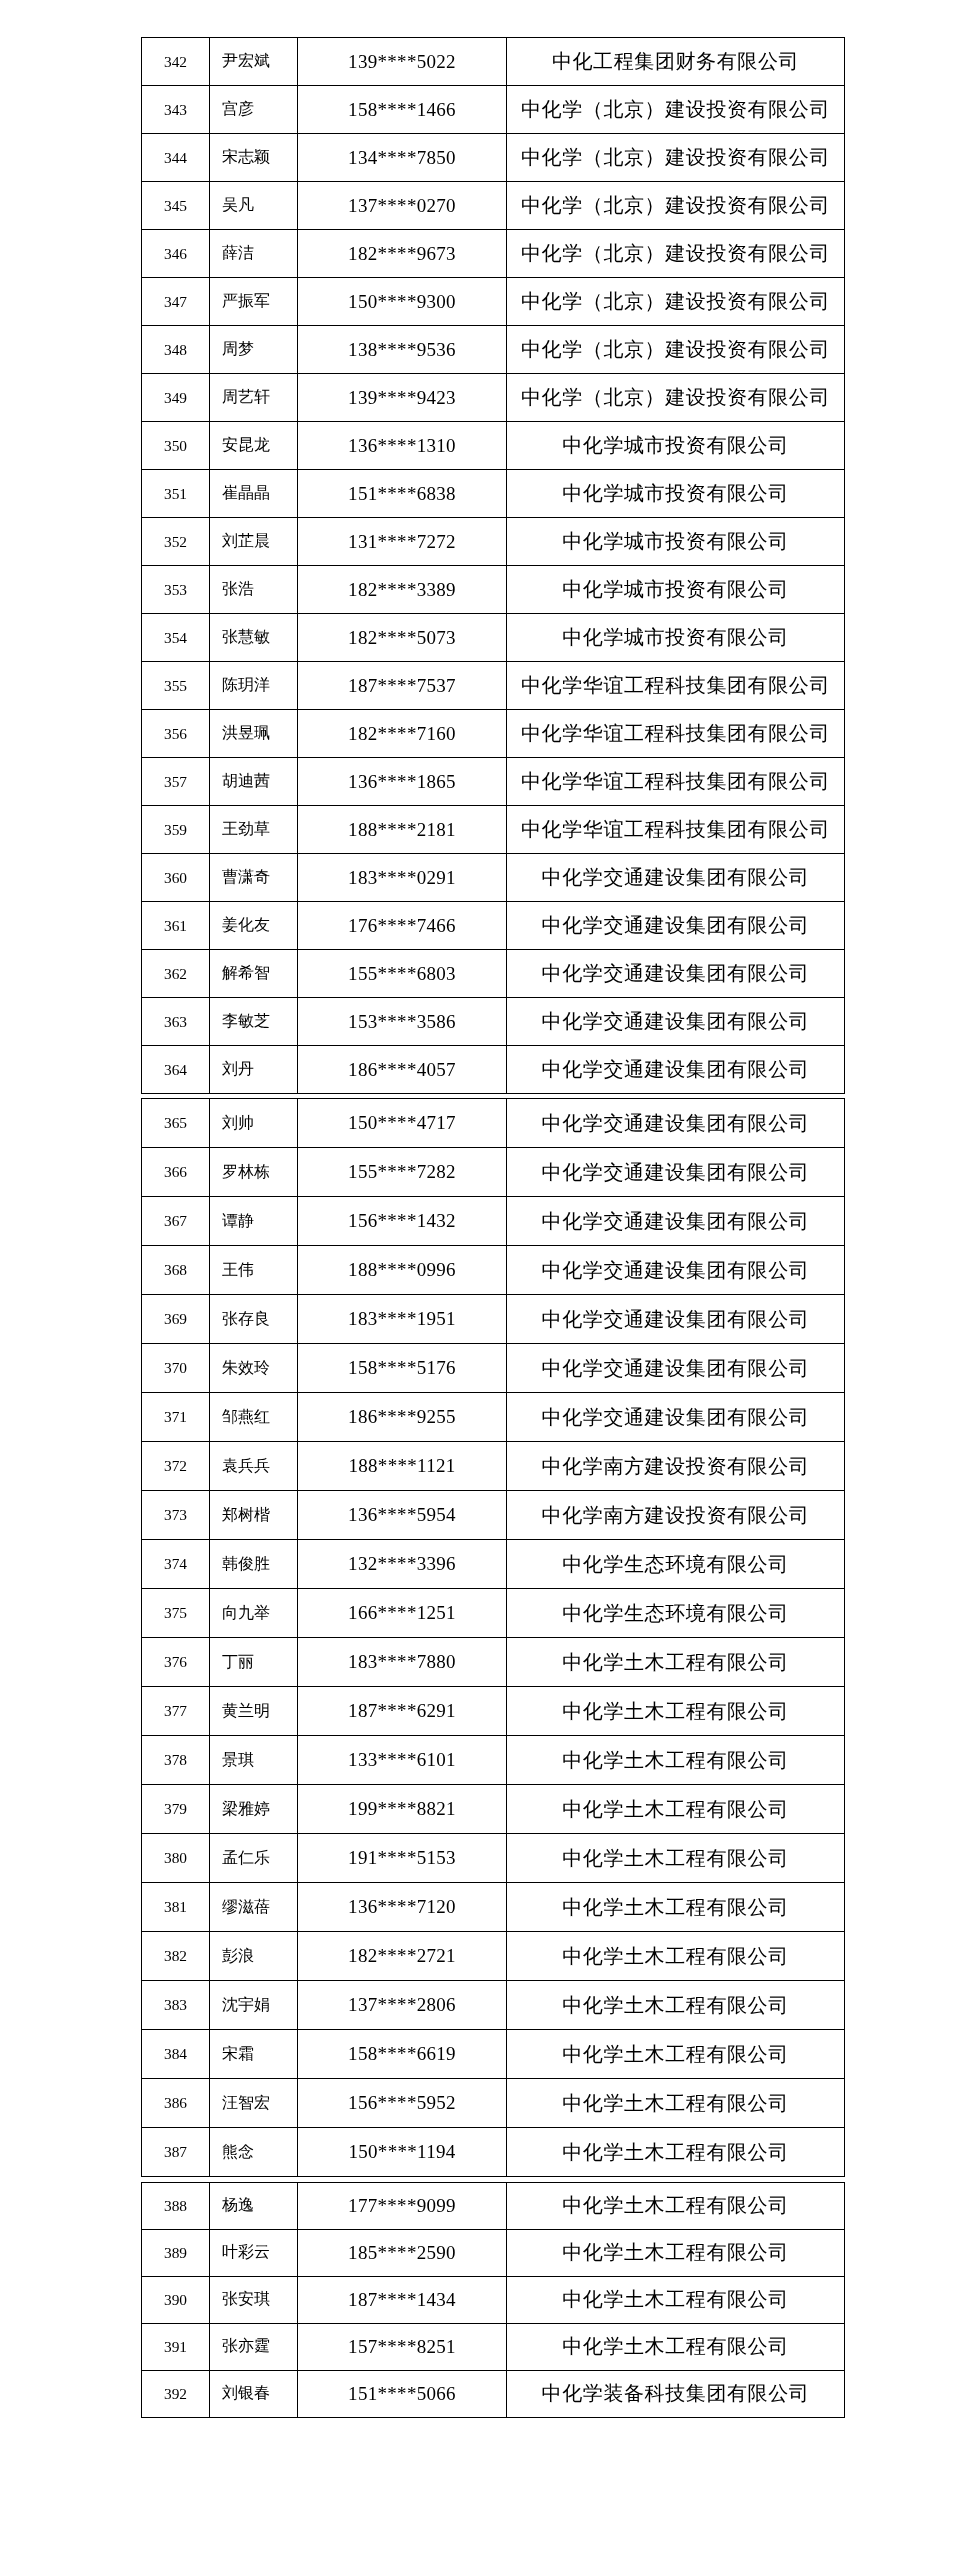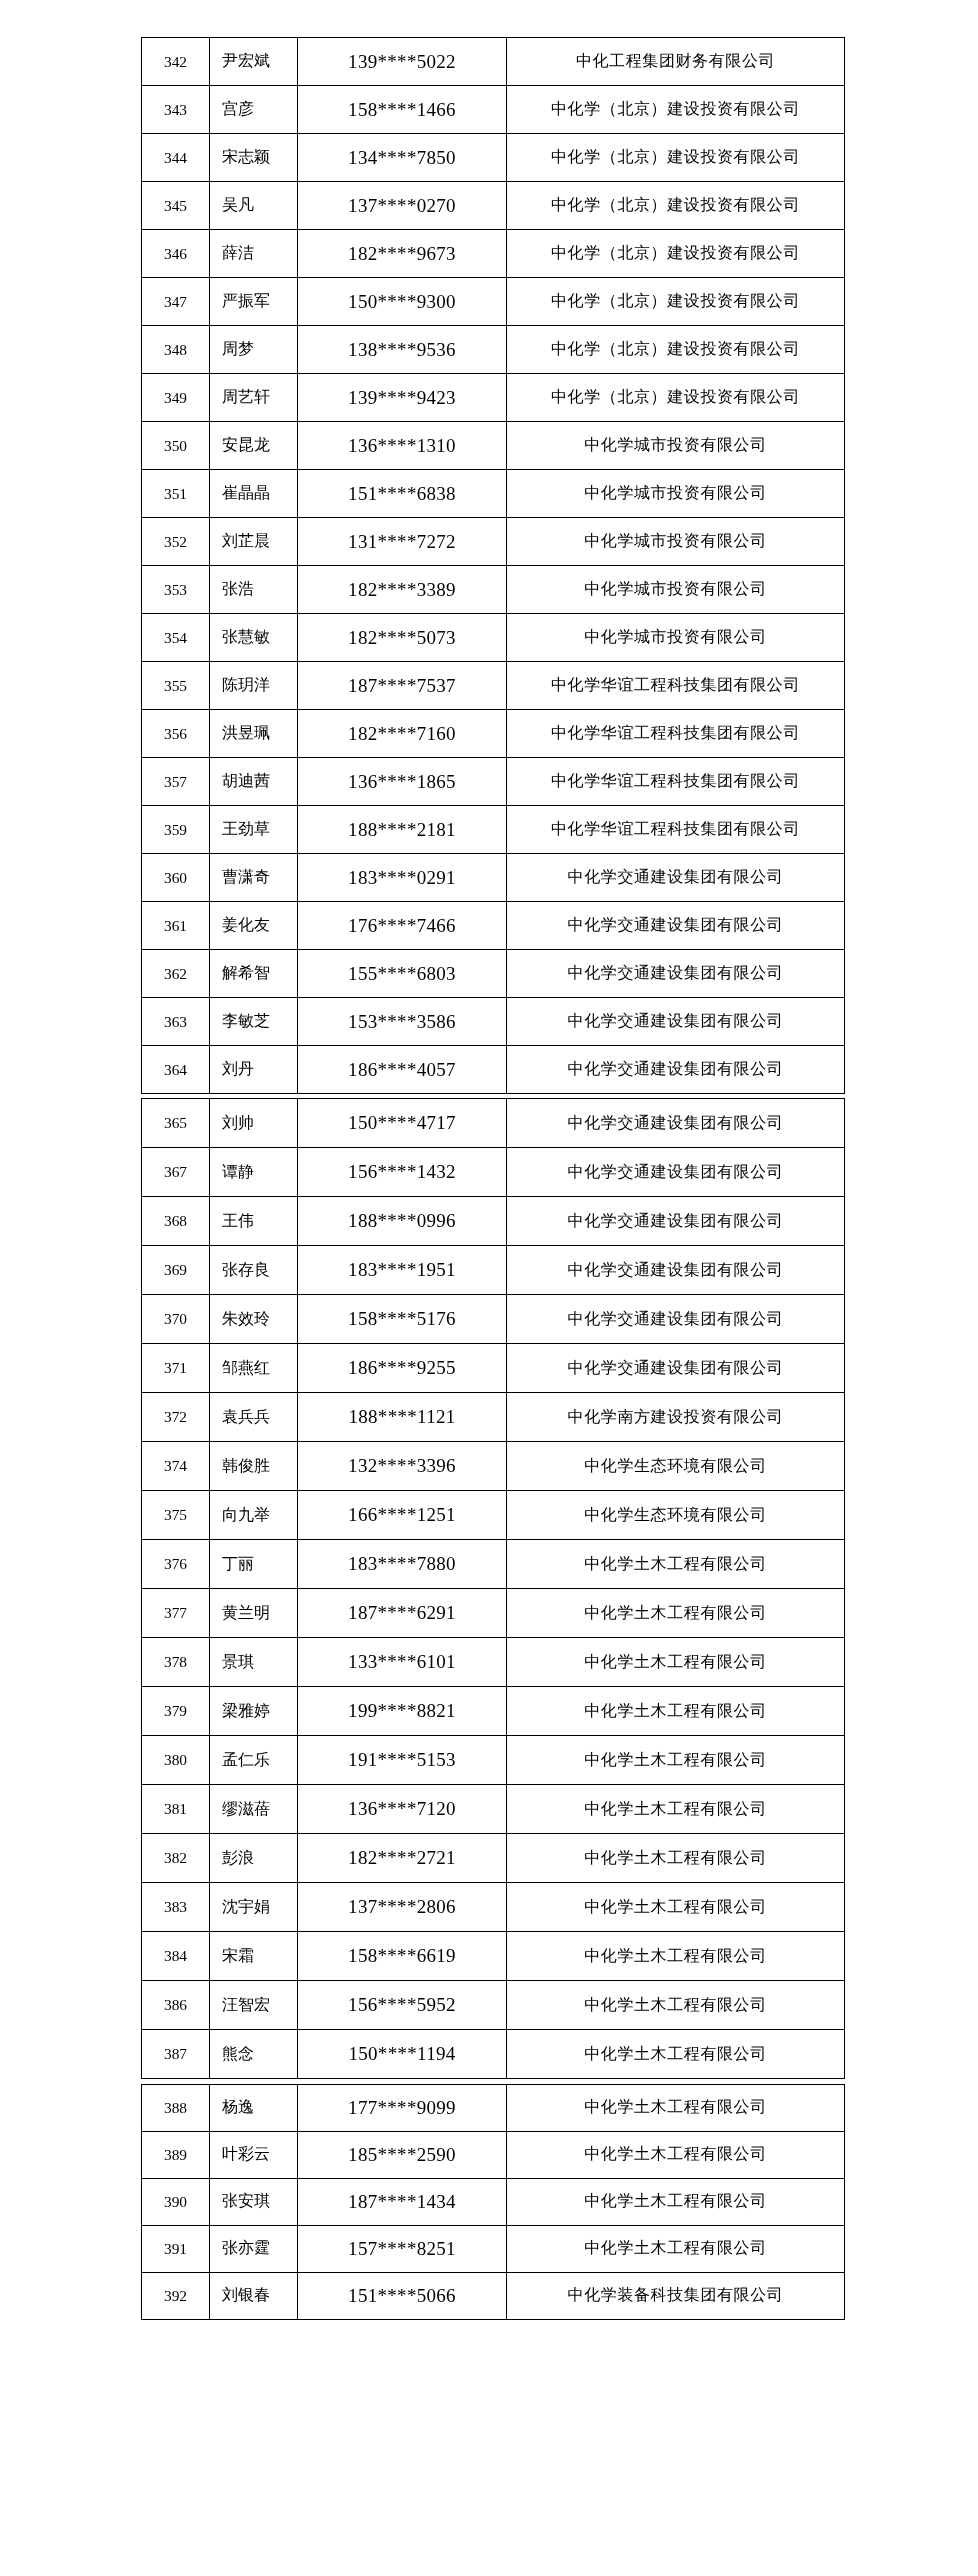--- a/index.html
+++ b/index.html
@@ -38,21 +38,21 @@
     overflow: hidden;
     white-space: nowrap;
   }
   table.sec1 tr { height: 48px; }
   table.sec2 tr { height: 49px; }
   table.sec3 tr { height: 47px; }
 
   td.c-no      { width: 67px; font-size: 15.4px; font-family: "Liberation Serif", serif; }
   td.c-name    { width: 87px; font-size: 16px; font-family: "Liberation Serif", serif; }
   td.c-phone   { width: 208px; font-size: 19px; letter-spacing: 0.3px; font-family: "Liberation Serif", serif; }
-  td.c-company { width: 337px; font-size: 16px; letter-spacing: 0.6px; font-family: "Liberation Serif", serif; }
+  td.c-company { width: 337px; font-size: 20px; letter-spacing: 0.6px; font-family: "Liberation Serif", serif; }
 
   .name-inner {
     display: inline-block;
     width: 63px;
     text-align: justify;
     text-align-last: justify;
   }
   .name-inner::after { 
     content: "";
     display: inline-block;
@@ -202,20 +202,26 @@
       </table>
       <table class="sec sec2">
         <tbody>
           <tr class="row">
     <td class="c-no">365</td>
     <td class="c-name"><span class="name-inner">刘帅</span></td>
     <td class="c-phone">150****4717</td>
     <td class="c-company">中化学交通建设集团有限公司</td>
   </tr>
           <tr class="row">
+    <td class="c-no">366</td>
+    <td class="c-name"><span class="name-inner">罗林栋</span></td>
+    <td class="c-phone">155****7282</td>
+    <td class="c-company">中化学交通建设集团有限公司</td>
+  </tr>
+          <tr class="row">
     <td class="c-no">367</td>
     <td class="c-name"><span class="name-inner">谭静</span></td>
     <td class="c-phone">156****1432</td>
     <td class="c-company">中化学交通建设集团有限公司</td>
   </tr>
           <tr class="row">
     <td class="c-no">368</td>
     <td class="c-name"><span class="name-inner">王伟</span></td>
     <td class="c-phone">188****0996</td>
     <td class="c-company">中化学交通建设集团有限公司</td>
@@ -238,20 +244,26 @@
     <td class="c-phone">186****9255</td>
     <td class="c-company">中化学交通建设集团有限公司</td>
   </tr>
           <tr class="row">
     <td class="c-no">372</td>
     <td class="c-name"><span class="name-inner">袁兵兵</span></td>
     <td class="c-phone">188****1121</td>
     <td class="c-company">中化学南方建设投资有限公司</td>
   </tr>
           <tr class="row">
+    <td class="c-no">373</td>
+    <td class="c-name"><span class="name-inner">郑树楷</span></td>
+    <td class="c-phone">136****5954</td>
+    <td class="c-company">中化学南方建设投资有限公司</td>
+  </tr>
+          <tr class="row">
     <td class="c-no">374</td>
     <td class="c-name"><span class="name-inner">韩俊胜</span></td>
     <td class="c-phone">132****3396</td>
     <td class="c-company">中化学生态环境有限公司</td>
   </tr>
           <tr class="row">
     <td class="c-no">375</td>
     <td class="c-name"><span class="name-inner">向九举</span></td>
     <td class="c-phone">166****1251</td>
     <td class="c-company">中化学生态环境有限公司</td>

